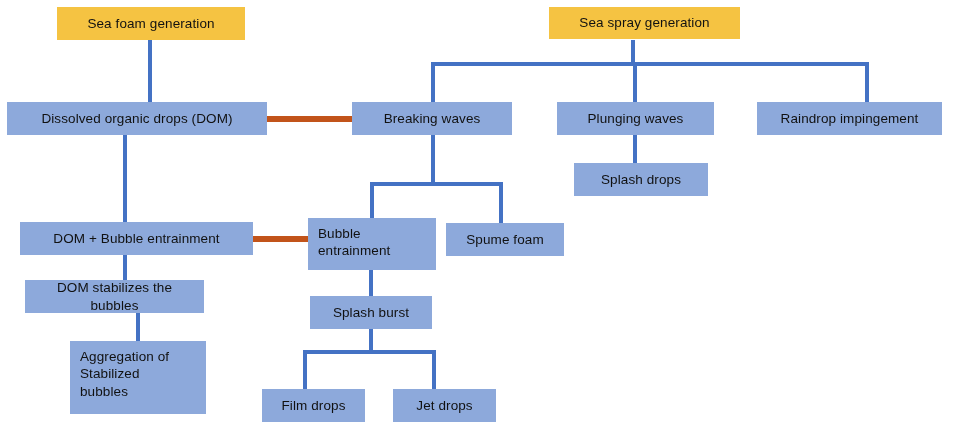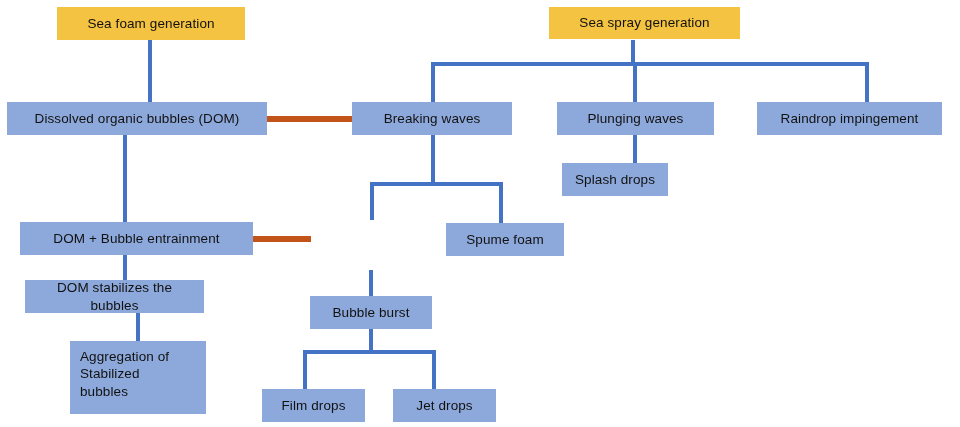--- a/index.html
+++ b/index.html
@@ -74,27 +74,29 @@
     <div class="conn orange" style="left: 251px; top: 236px; width: 60px; height: 6px;"></div>
     <div class="conn" style="left: 123px; top: 255px; width: 4px; height: 27px;"></div>
     <div class="conn" style="left: 369px; top: 270px; width: 4px; height: 28px;"></div>
     <div class="conn" style="left: 136px; top: 313px; width: 4px; height: 30px;"></div>
     <div class="conn" style="left: 369px; top: 329px; width: 4px; height: 25px;"></div>
     <div class="conn" style="left: 303px; top: 350px; width: 133px; height: 4px;"></div>
     <div class="conn" style="left: 303px; top: 350px; width: 4px; height: 41px;"></div>
     <div class="conn" style="left: 432px; top: 350px; width: 4px; height: 41px;"></div>
     <div class="node yellow center" style="left: 57px; top: 7px; width: 188px; height: 33px;"><span>Sea foam generation</span></div>
     <div class="node yellow center" style="left: 537px; top: 7px; width: 191px; height: 32px; margin-left: 12px;"><span>Sea spray generation</span></div>
-    <div class="node blue center" style="left: 7px; top: 102px; width: 260px; height: 33px;"><span>Dissolved organic bubbles (DOM)</span></div>
+    <div class="node blue center" style="left: 7px; top: 102px; width: 260px; height: 33px;"><span>Dissolved organic drops (DOM)</span></div>
     <div class="node blue center" style="left: 352px; top: 102px; width: 160px; height: 33px;"><span>Breaking waves</span></div>
     <div class="node blue center" style="left: 557px; top: 102px; width: 157px; height: 33px;"><span>Plunging waves</span></div>
     <div class="node blue center" style="left: 757px; top: 102px; width: 185px; height: 33px;"><span>Raindrop impingement</span></div>
-    <div class="node blue center" style="left: 562px; top: 163px; width: 106px; height: 33px;"><span>Splash drops</span></div>
+    <div class="node blue center" style="left: 574px; top: 163px; width: 134px; height: 33px;"><span>Splash drops</span></div>
     <div class="node blue center" style="left: 20px; top: 222px; width: 233px; height: 33px;"><span>DOM + Bubble entrainment</span></div>
+    <div class="node blue topleft" style="left: 308px; top: 218px; width: 128px; height: 52px;"><span>Bubble
+entrainment</span></div>
     <div class="node blue center" style="left: 446px; top: 223px; width: 118px; height: 33px;"><span>Spume foam</span></div>
     <div class="node blue center" style="left: 25px; top: 280px; width: 179px; height: 33px;"><span>DOM stabilizes the bubbles</span></div>
-    <div class="node blue center" style="left: 310px; top: 296px; width: 122px; height: 33px;"><span>Bubble burst</span></div>
+    <div class="node blue center" style="left: 310px; top: 296px; width: 122px; height: 33px;"><span>Splash burst</span></div>
     <div class="node blue topleft" style="left: 70px; top: 341px; width: 136px; height: 73px;"><span>Aggregation of
 Stabilized
 bubbles</span></div>
     <div class="node blue center" style="left: 262px; top: 389px; width: 103px; height: 33px; align-items: center;"><span>Film drops</span></div>
     <div class="node blue center" style="left: 393px; top: 389px; width: 103px; height: 33px; text-align: right;"><span>Jet drops</span></div>
   </div>
 
 </body></html>

